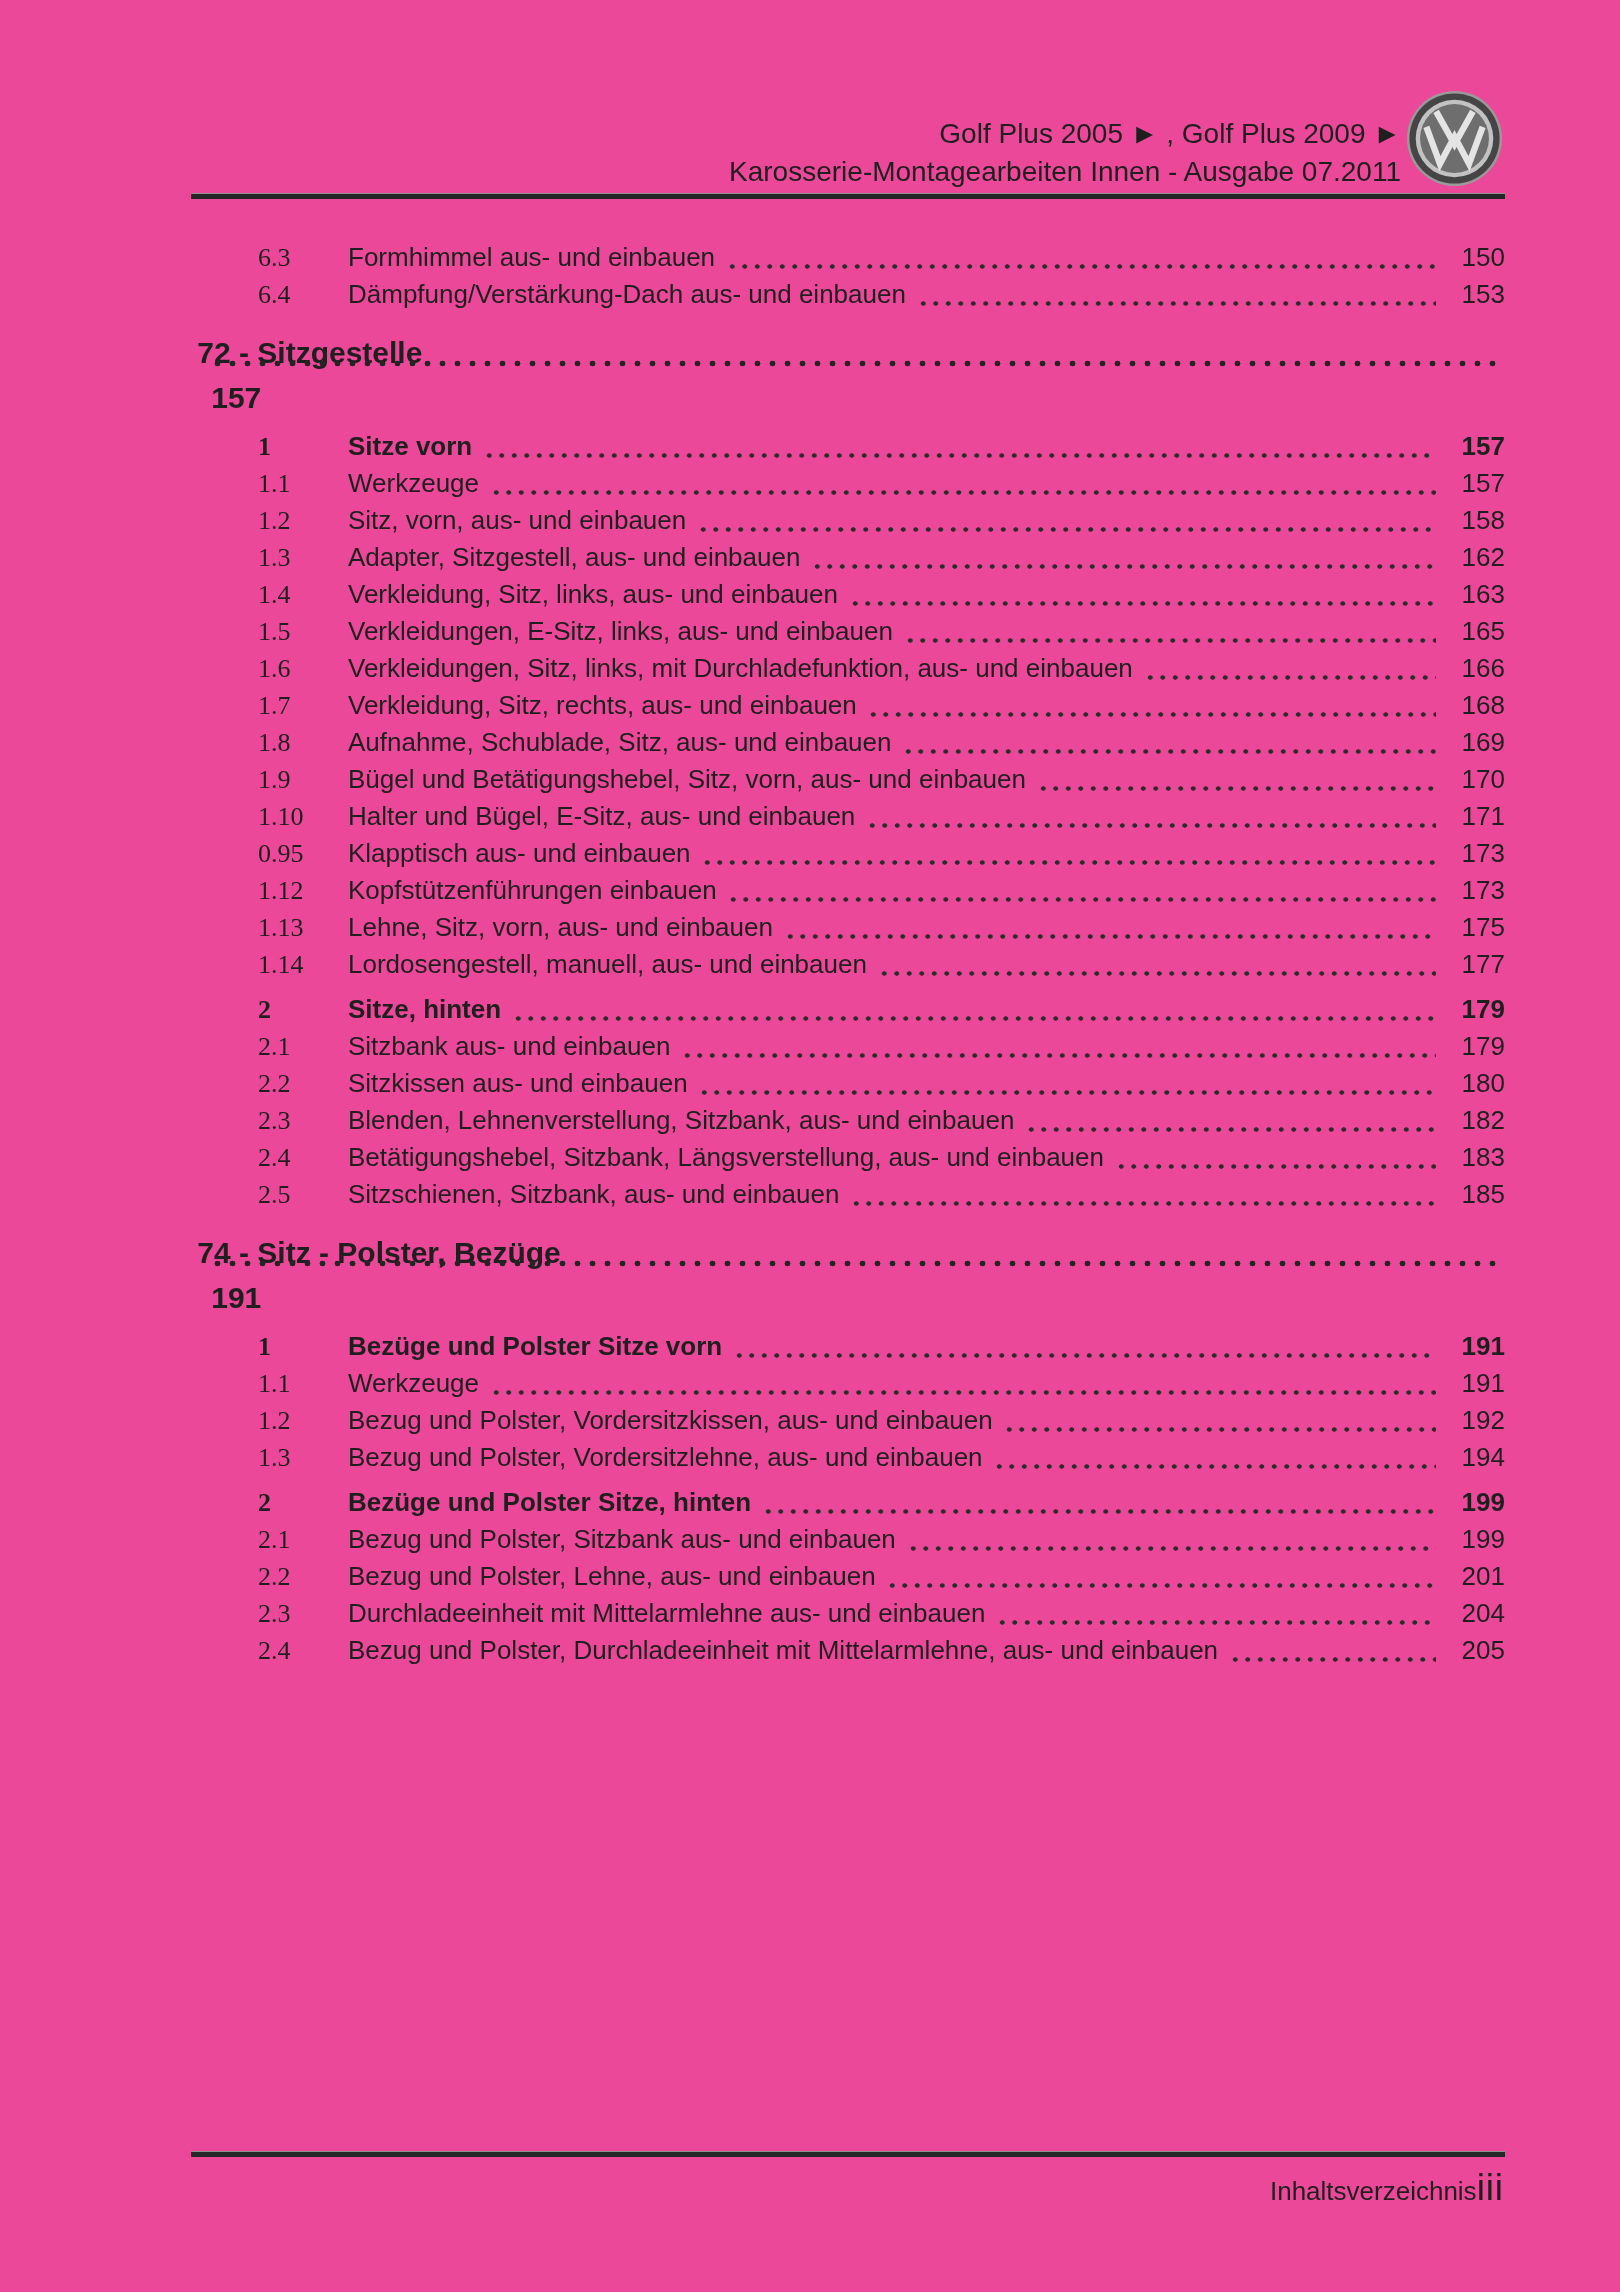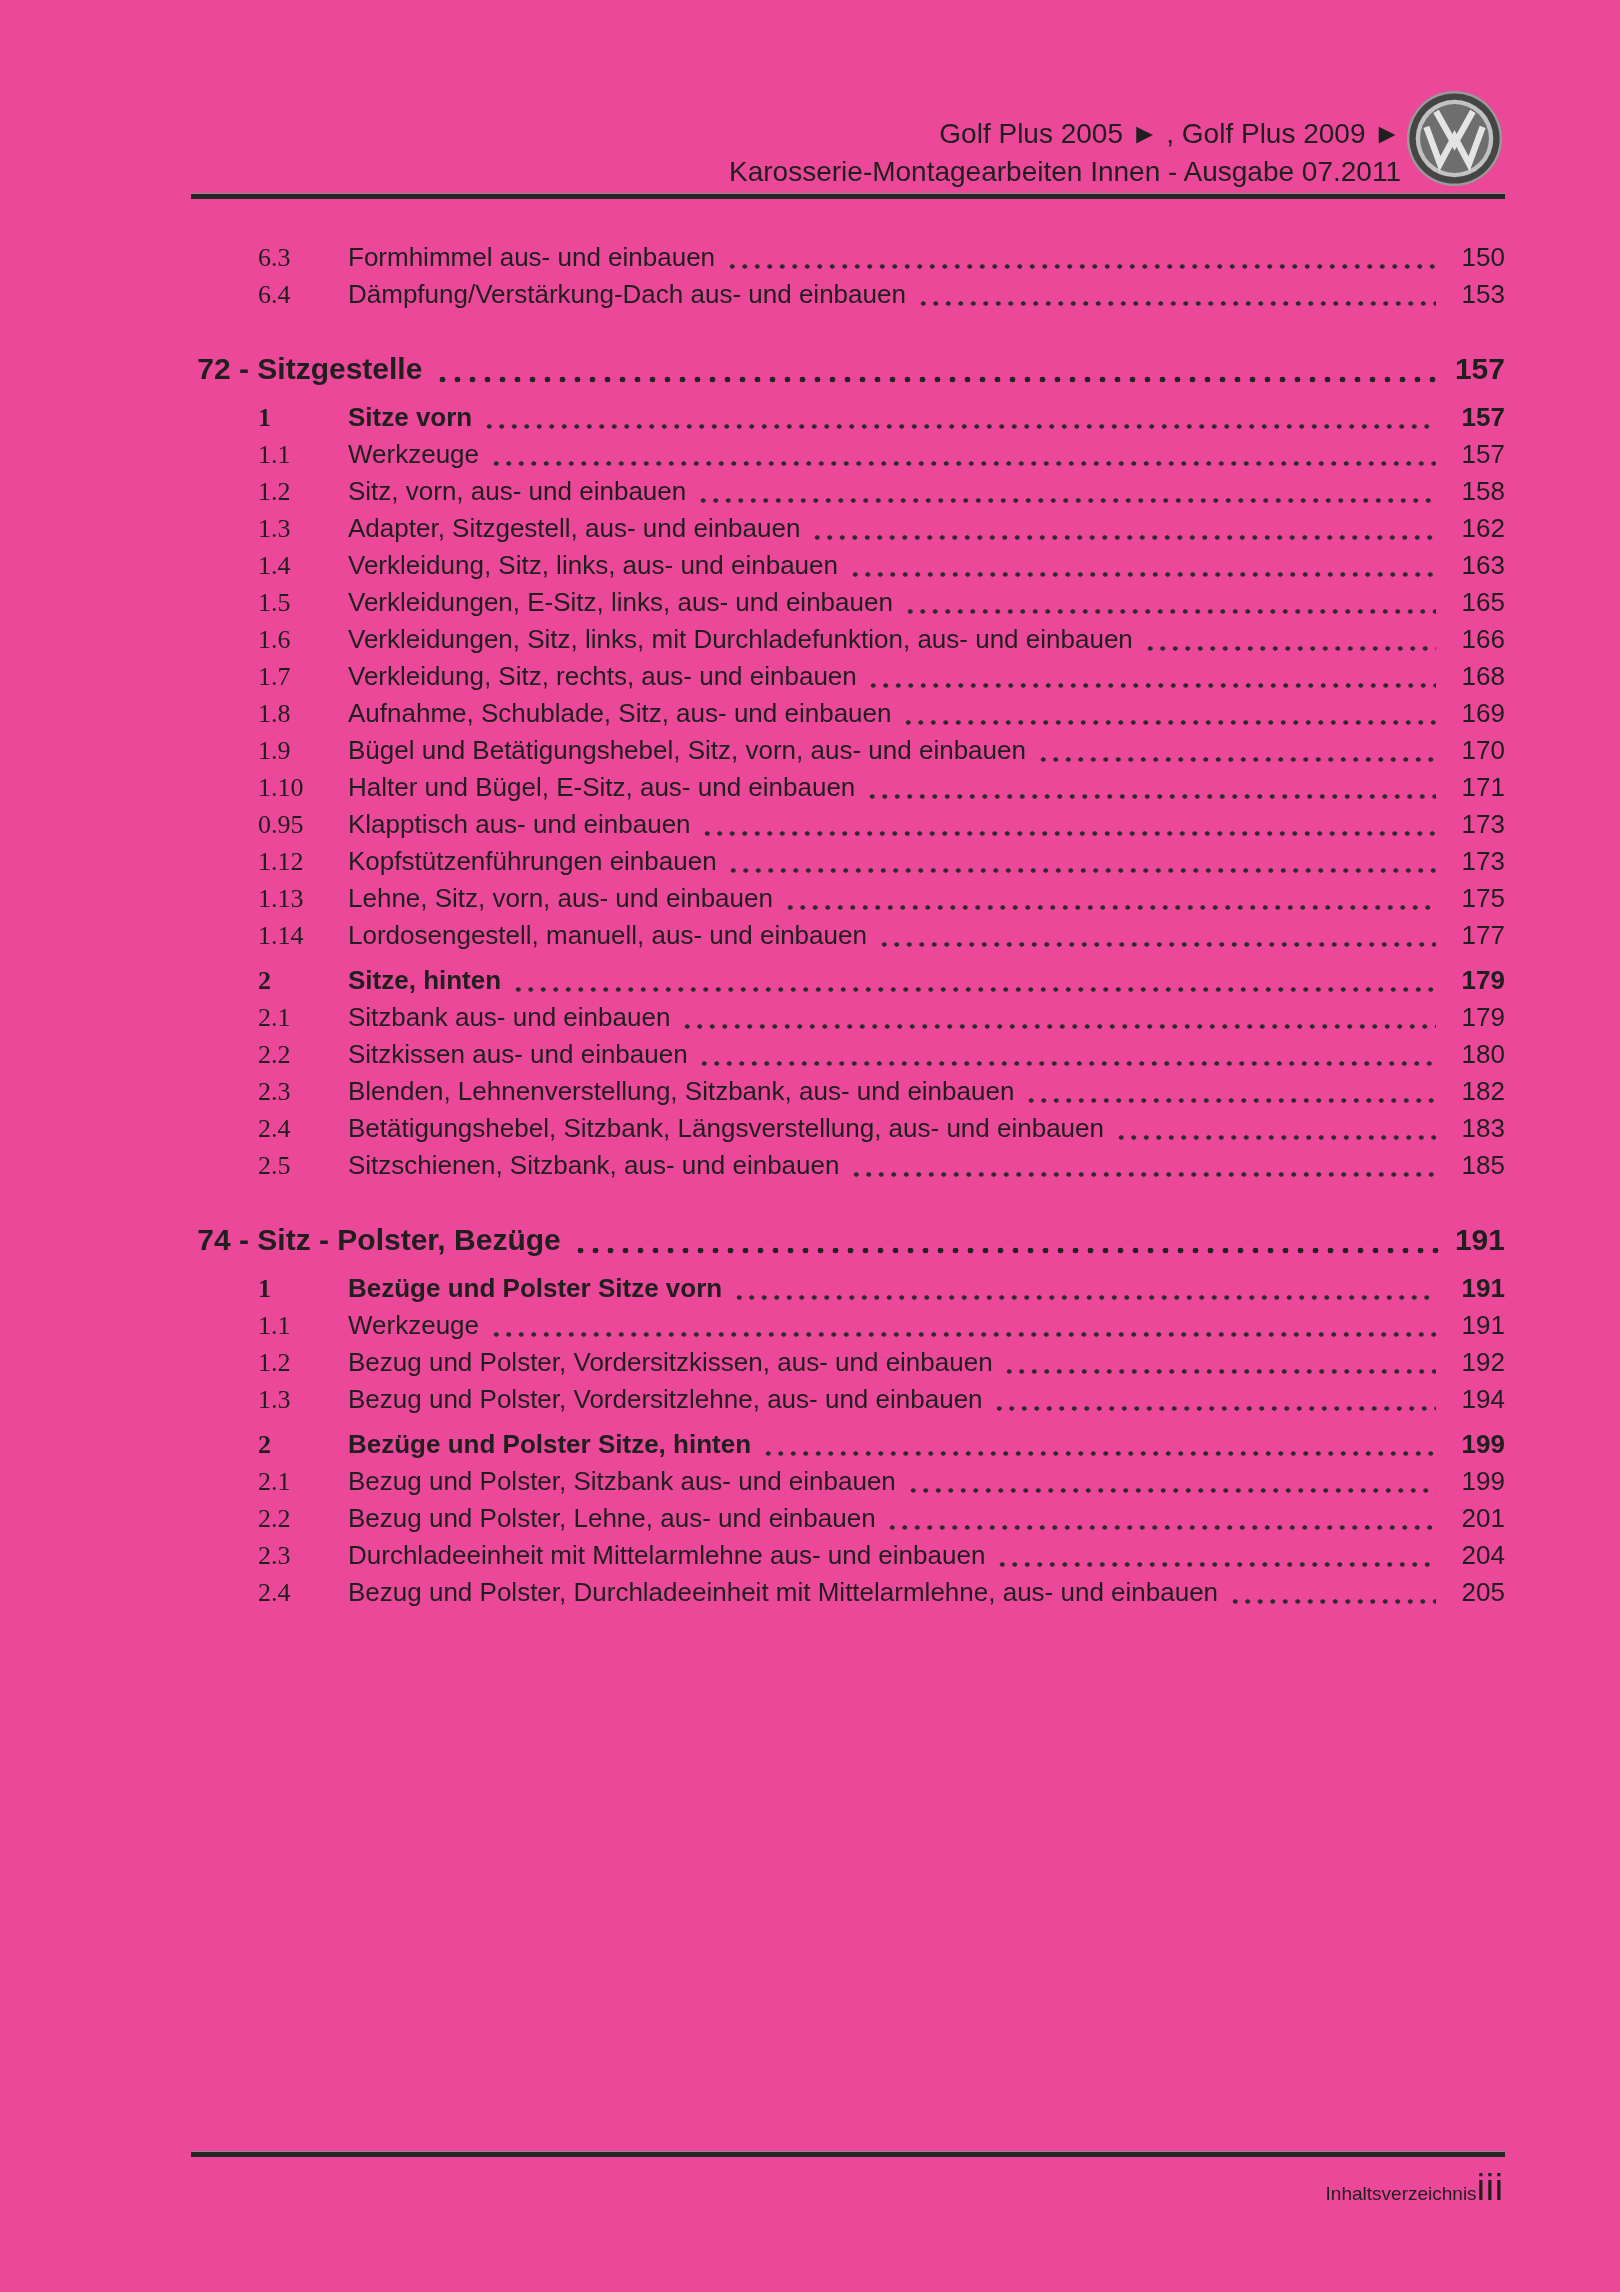--- a/index.html
+++ b/index.html
@@ -69,38 +69,39 @@
     flex:0 0 auto; min-width:64px; text-align:right;
   }
 
   .entry.section{
     font-weight:bold;
     margin-top:8px;
   }
   .entry.chapter{
     font-weight:bold;
     font-size:30px; line-height:45px;
-    margin-top:33px; margin-bottom:3.6px;
+    margin-top:17px; margin-bottom:3.6px;
     padding-left:6.3px;
+    flex-direction:column;
   }
   .entry.chapter .leader{margin:0 1.8px 0 12.5px;}
   .entry.chapter .leader::after{
     bottom:7.2px; height:7.2px;
     background-image:radial-gradient(circle, #242424 2.7px, transparent 3.2px);
     background-size:15px 7.2px;
   }
 
   
   .footer-text{
     position:absolute;
     top:2167px; right:116px;
     display:flex; align-items:baseline;
     white-space:nowrap;
   }
-  .footer-label{font-size:19px;}
+  .footer-label{font-size:26px;}
   .footer-page{font-size:37px; letter-spacing:0.9px;}
 </style>
 </head>
 <body>
 
 <div class="page">
 
   <div class="header-text">
     <div>Golf Plus 2005 ► , Golf Plus 2009 ►</div>
     <div>Karosserie-Montagearbeiten Innen - Ausgabe 07.2011</div>

